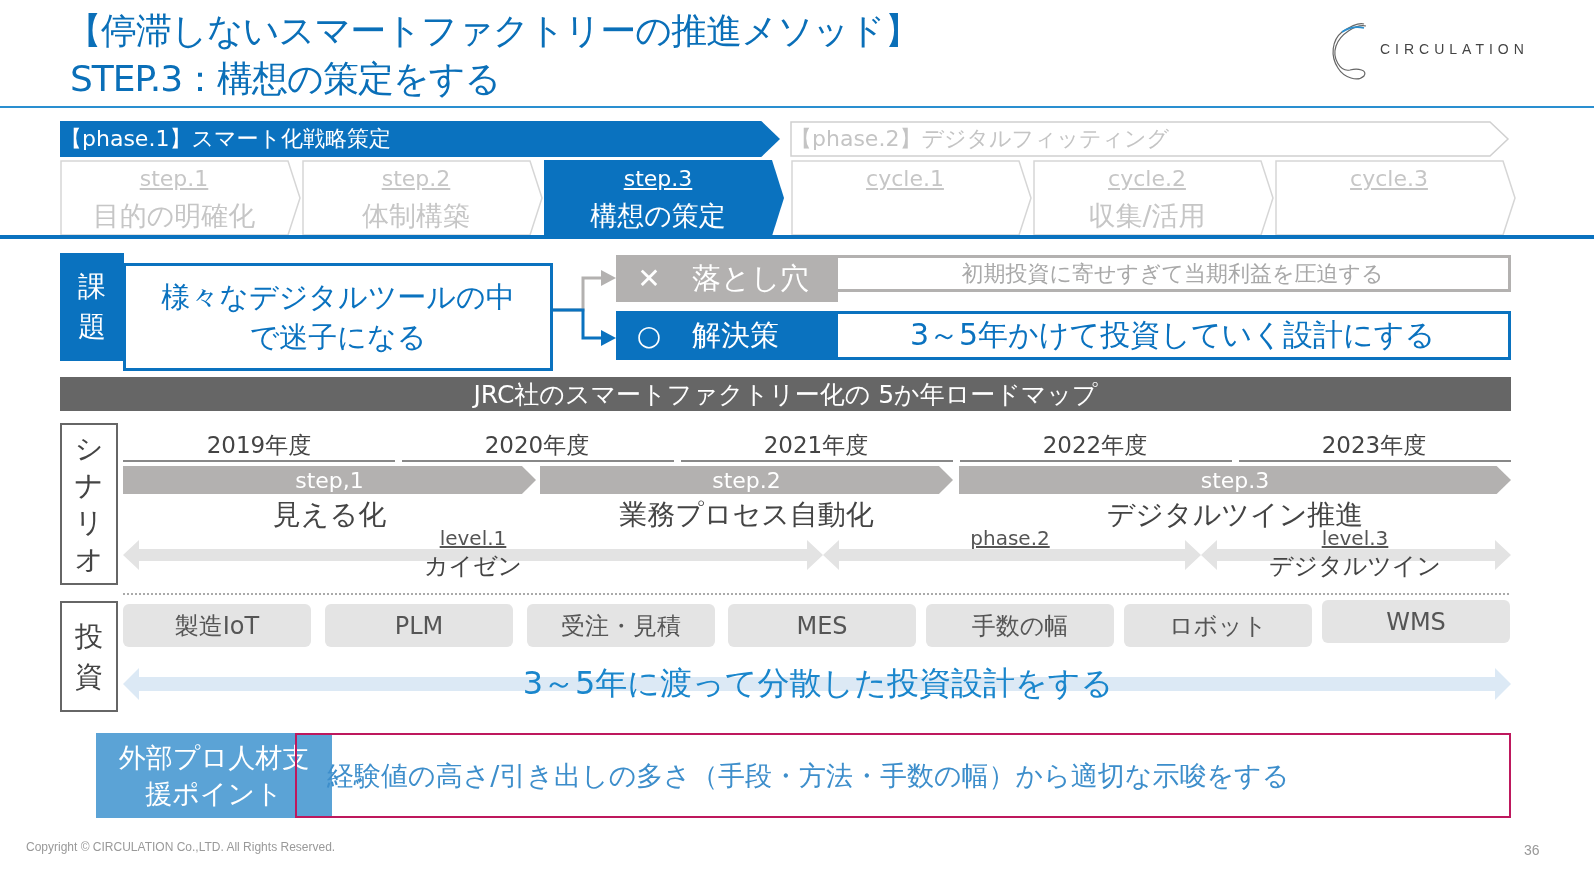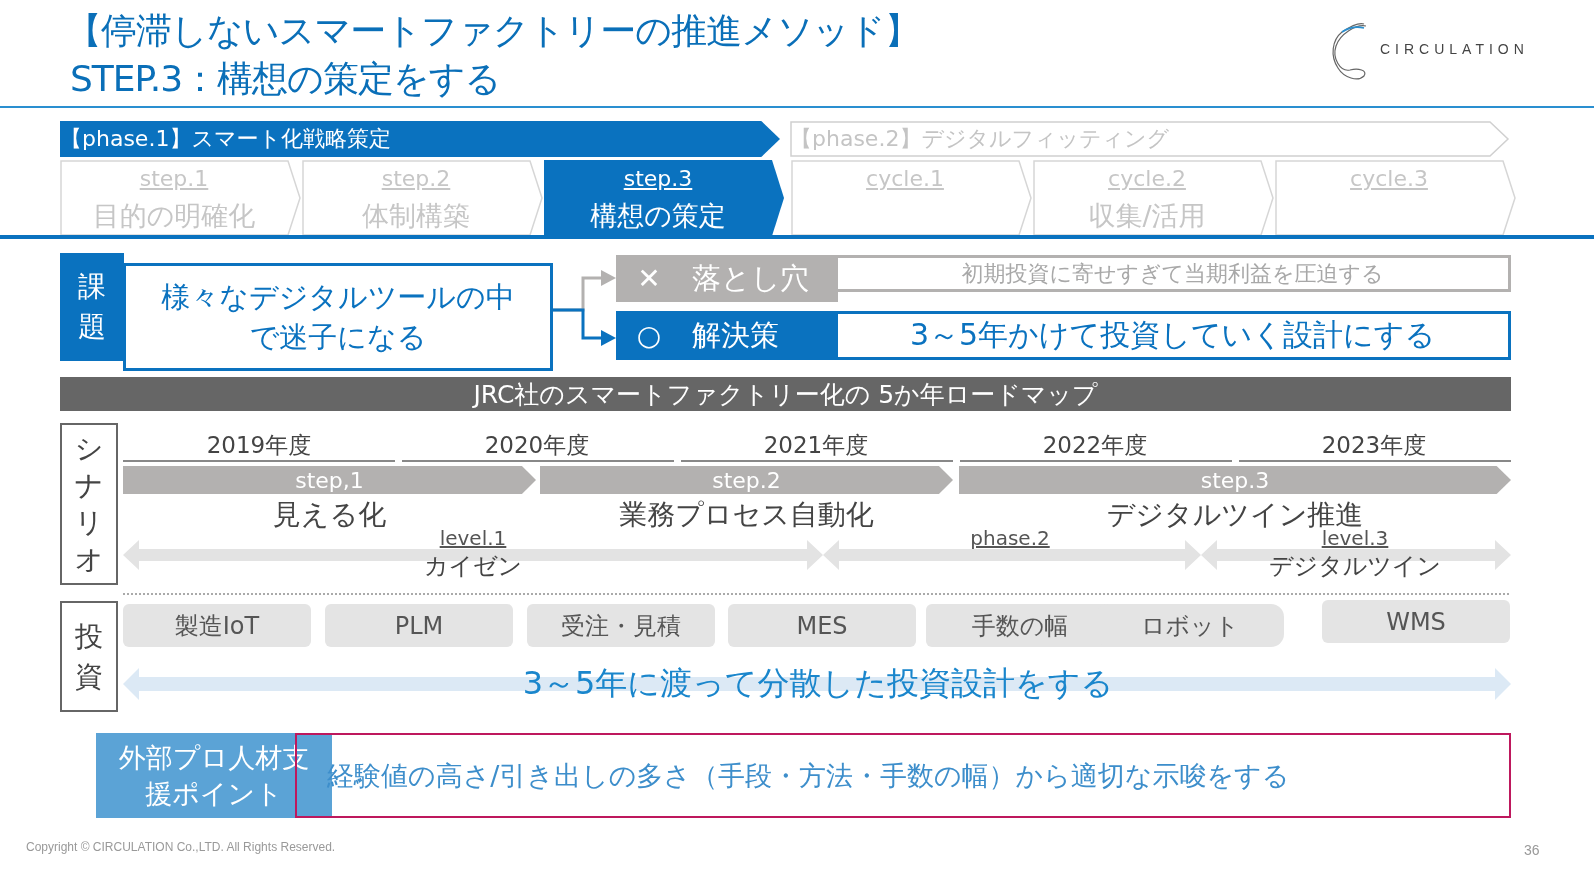--- a/index.html
+++ b/index.html
@@ -228,21 +228,21 @@
 
 <div class="abs side-tag invest-tag">
   <span>投</span>
   <span>資</span>
 </div>
 <div class="abs invest-item" style="left:123px;">製造IoT</div>
 <div class="abs invest-item" style="left:325px;">PLM</div>
 <div class="abs invest-item" style="left:527px;">受注・見積</div>
 <div class="abs invest-item" style="left:728px;">MES</div>
 <div class="abs invest-item" style="left:926px;">手数の幅</div>
-<div class="abs invest-item" style="left:1096px;border-radius:13px;">ロボット</div>
+<div class="abs invest-item" style="left:1124px;">ロボット</div>
 <div class="abs invest-item" style="left:1322px; top:600px;">WMS</div>
 
 <svg class="abs invest-arrow" width="1388" height="32">
   <polygon points="0,16 16,0 16,9 1372,9 1372,0 1388,16 1372,32 1372,23 16,23 16,32" fill="#dce9f5"></polygon>
 </svg>
 <div class="abs invest-text">3～5年に渡って分散した投資設計をする</div>
 
 <div class="abs support-tag">
   <div>
     <div>外部プロ人材支</div>

